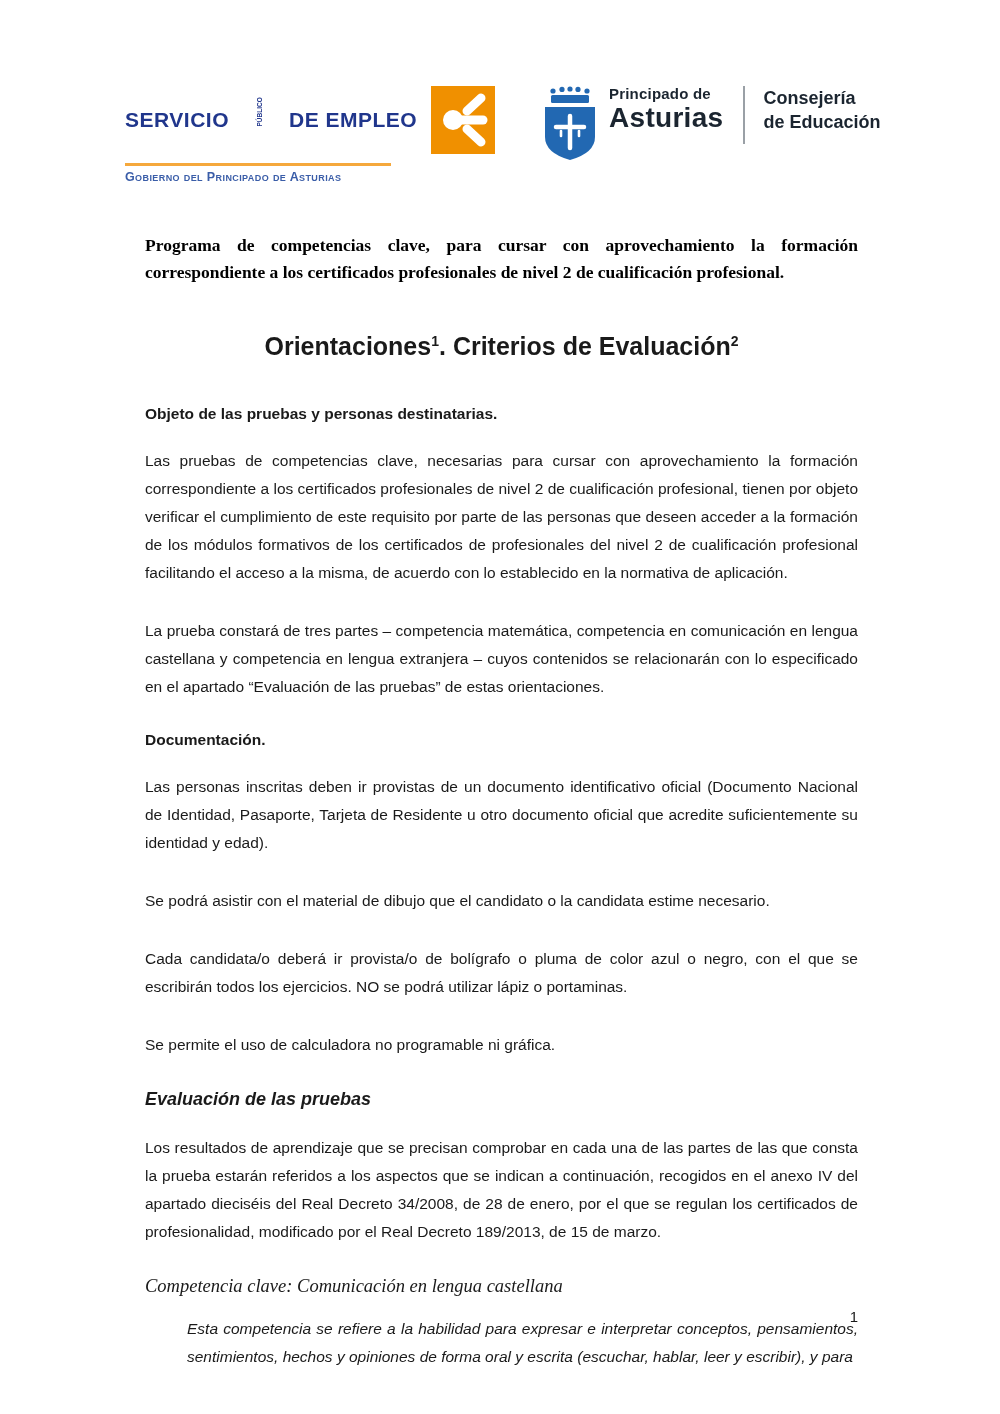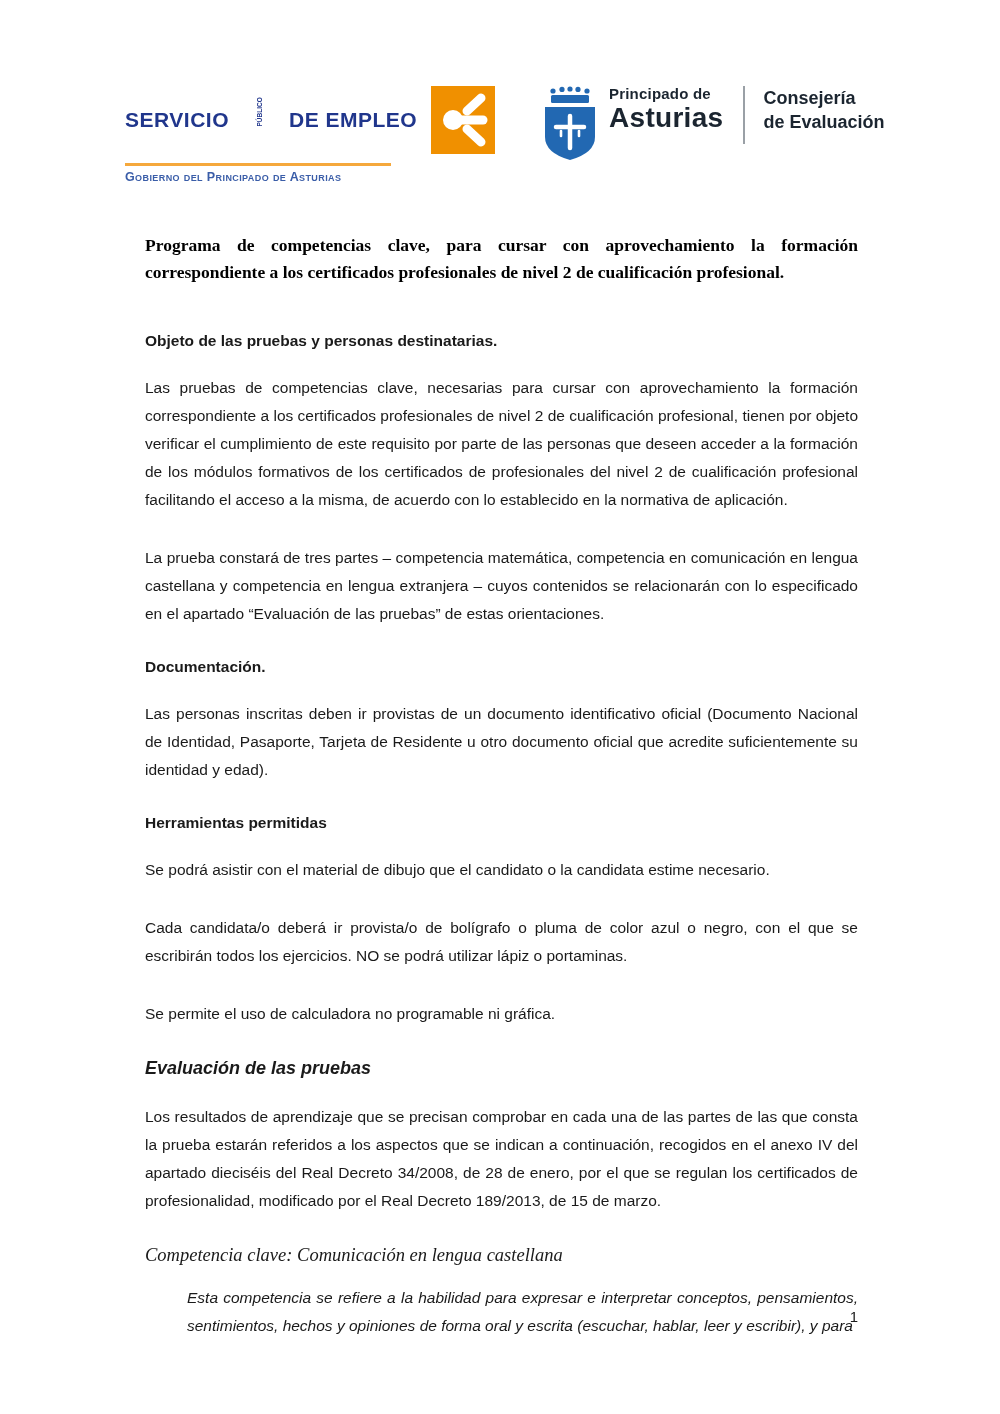--- a/index.html
+++ b/index.html
@@ -179,47 +179,47 @@
         <line x1="18" y1="45" x2="18" y2="50" stroke="#ffffff" stroke-width="2.6" stroke-linecap="round"></line>
         <line x1="36" y1="45" x2="36" y2="50" stroke="#ffffff" stroke-width="2.6" stroke-linecap="round"></line>
       </svg>
       <div class="asturias-name">
         <div class="small">Principado de</div>
         <div class="big">Asturias</div>
       </div>
       <div class="vdivider"></div>
       <div class="consejeria">
         <div>Consejería</div>
-        <div>de Evaluación</div>
+        <div>de Educación</div>
       </div>
     </div>
 
   </div>
 
   <div class="content">
 
     <p class="intro-bold">Programa de competencias clave, para cursar con aprovechamiento la formación correspondiente a los certificados profesionales de nivel 2 de cualificación profesional.</p>
 
+    <h1 class="doc-title"><span>Orientaciones</span><sup>1</sup><span>. Criterios de Evaluación</span><sup>2</sup></h1>
 
     <div>
       <h2 class="sec-heading">Objeto de las pruebas y personas destinatarias.</h2>
       <p class="para">Las pruebas de competencias clave, necesarias para cursar con aprovechamiento la formación correspondiente a los certificados profesionales de nivel 2 de cualificación profesional, tienen por objeto verificar el cumplimiento de este requisito por parte de las personas que deseen acceder a la formación de los módulos formativos de los certificados de profesionales del nivel 2 de cualificación profesional facilitando el acceso a la misma, de acuerdo con lo establecido en la normativa de aplicación.</p>
     </div>
 
     <div>
       <p class="para">La prueba constará de tres partes – competencia matemática, competencia en comunicación en lengua castellana y competencia en lengua extranjera – cuyos contenidos se relacionarán con lo especificado en el apartado “Evaluación de las pruebas” de estas orientaciones.</p>
     </div>
 
     <div>
       <h2 class="sec-heading">Documentación.</h2>
       <p class="para">Las personas inscritas deben ir provistas de un documento identificativo oficial (Documento Nacional de Identidad, Pasaporte, Tarjeta de Residente u otro documento oficial que acredite suficientemente su identidad y edad).</p>
     </div>
 
     <div>
-      <h2 class="sec-heading">Herramientas permitidas</h2>
       <p class="para">Se podrá asistir con el material de dibujo que el candidato o la candidata estime necesario.</p>
       <p class="para">Cada candidata/o deberá ir provista/o de bolígrafo o pluma de color azul o negro, con el que se escribirán todos los ejercicios. NO se podrá utilizar lápiz o portaminas.</p>
       <p class="para">Se permite el uso de calculadora no programable ni gráfica.</p>
     </div>
 
     <div>
       <h2 class="sec-heading large">Evaluación de las pruebas</h2>
       <p class="para">Los resultados de aprendizaje que se precisan comprobar en cada una de las partes de las que consta la prueba estarán referidos a los aspectos que se indican a continuación, recogidos en el anexo IV del apartado dieciséis del Real Decreto 34/2008, de 28 de enero, por el que se regulan los certificados de profesionalidad, modificado por el Real Decreto 189/2013, de 15 de marzo.</p>
     </div>
 

